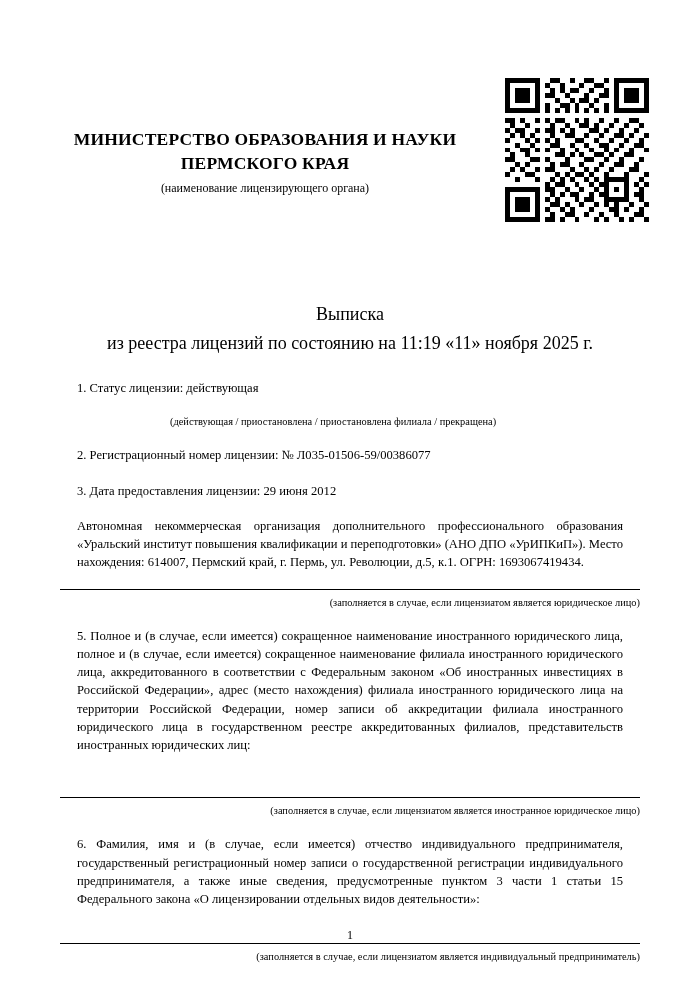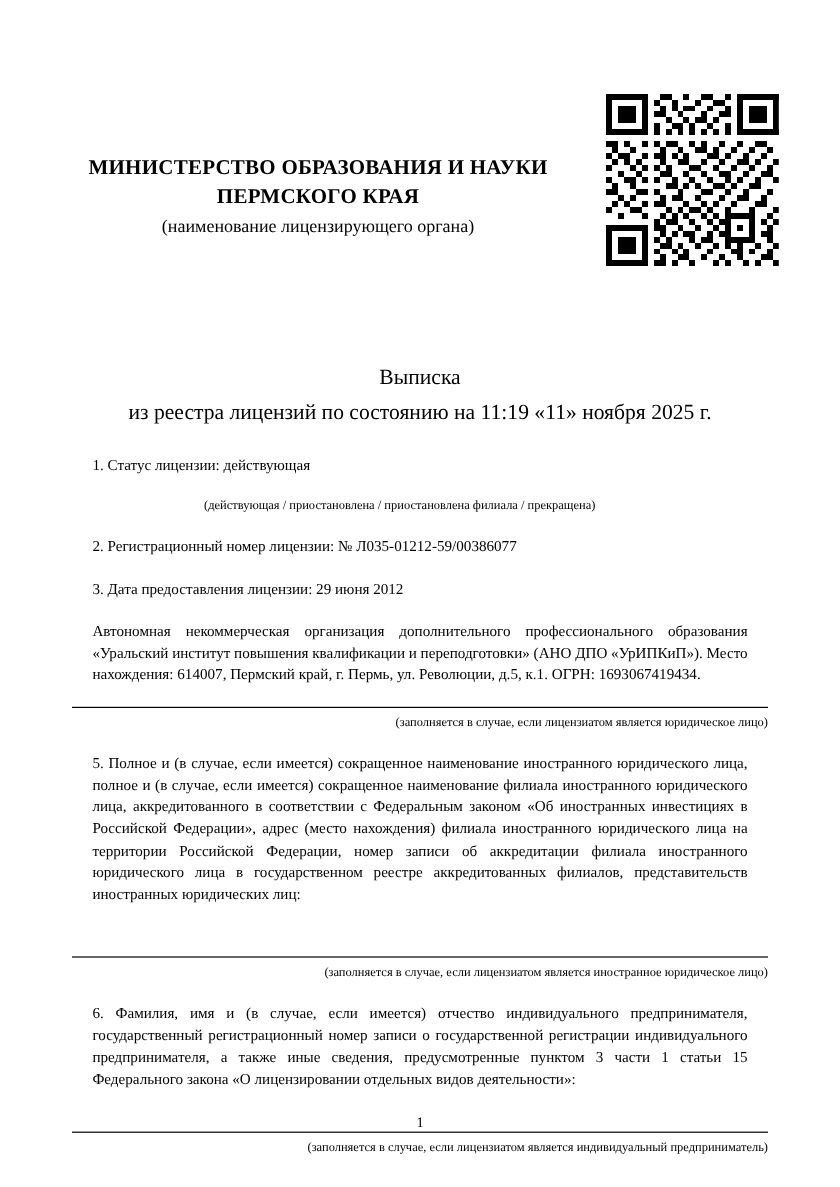--- a/index.html
+++ b/index.html
@@ -39,21 +39,21 @@
     text-align: center;
   }
   .org-title {
     font-family: "Liberation Serif", serif;
     font-weight: bold;
     font-size: 17.5px;
     line-height: 1.35;
     letter-spacing: 0.2px;
   }
   .org-subtitle {
-    font-size: 15px;
+    font-size: 12px;
     margin-top: 6px;
   }
 
   .doc-title {
     position: absolute;
     top: 300px;
     left: 60px;
     width: 580px;
     text-align: center;
     font-size: 18px;
@@ -363,21 +363,21 @@
   </div>
 
   <div class="content">
 
     <div class="item">
       <p>1. Статус лицензии: действующая</p>
       <div class="note-left-indent">(действующая / приостановлена / приостановлена филиала / прекращена)</div>
     </div>
 
     <div class="item block-gap">
-      <p>2. Регистрационный номер лицензии: № Л035-01212-59/00386077</p>
+      <p>2. Регистрационный номер лицензии: № Л035-01506-59/00386077</p>
     </div>
 
     <div class="item block-gap">
       <p>3. Дата предоставления лицензии: 29 июня 2012</p>
     </div>
 
     <div class="item block-gap">
       <p class="just">Автономная некоммерческая организация дополнительного профессионального образования «Уральский институт повышения квалификации и переподготовки» (АНО ДПО «УрИПКиП»). Место нахождения: 614007, Пермский край, г. Пермь, ул. Революции, д.5, к.1. ОГРН: 1693067419434.</p>
       <hr class="rule">
       <div class="note">(заполняется в случае, если лицензиатом является юридическое лицо)</div>

